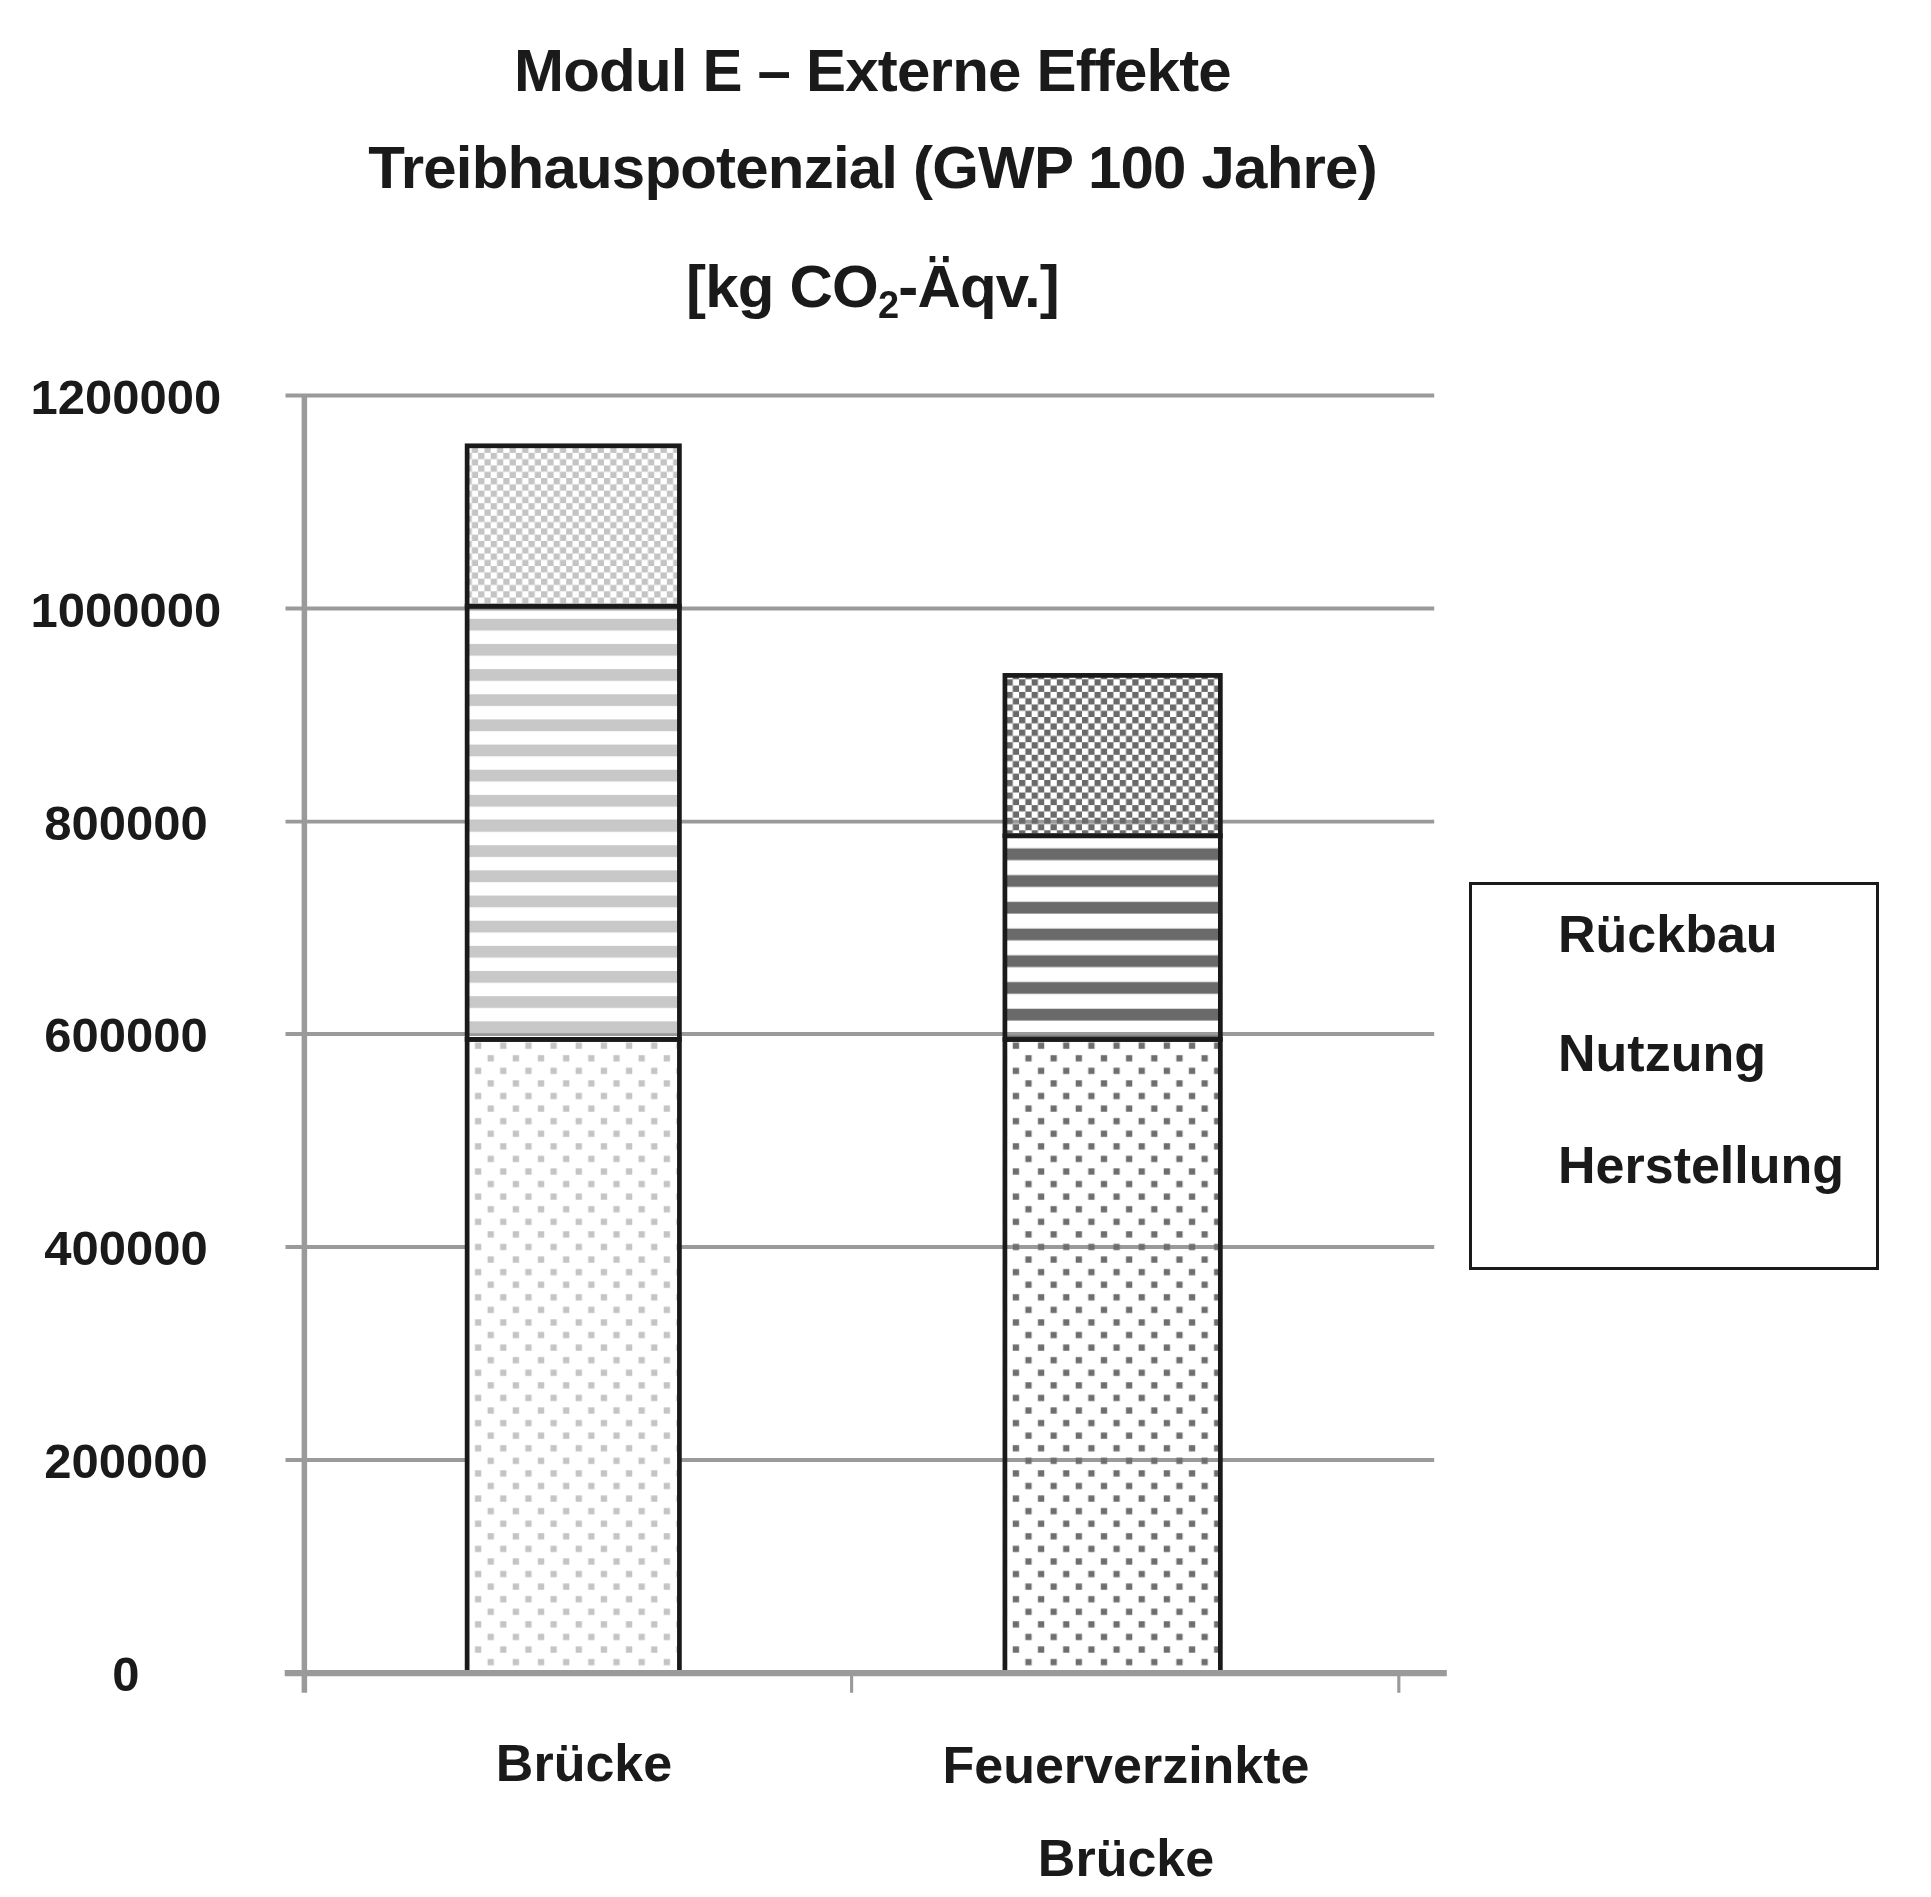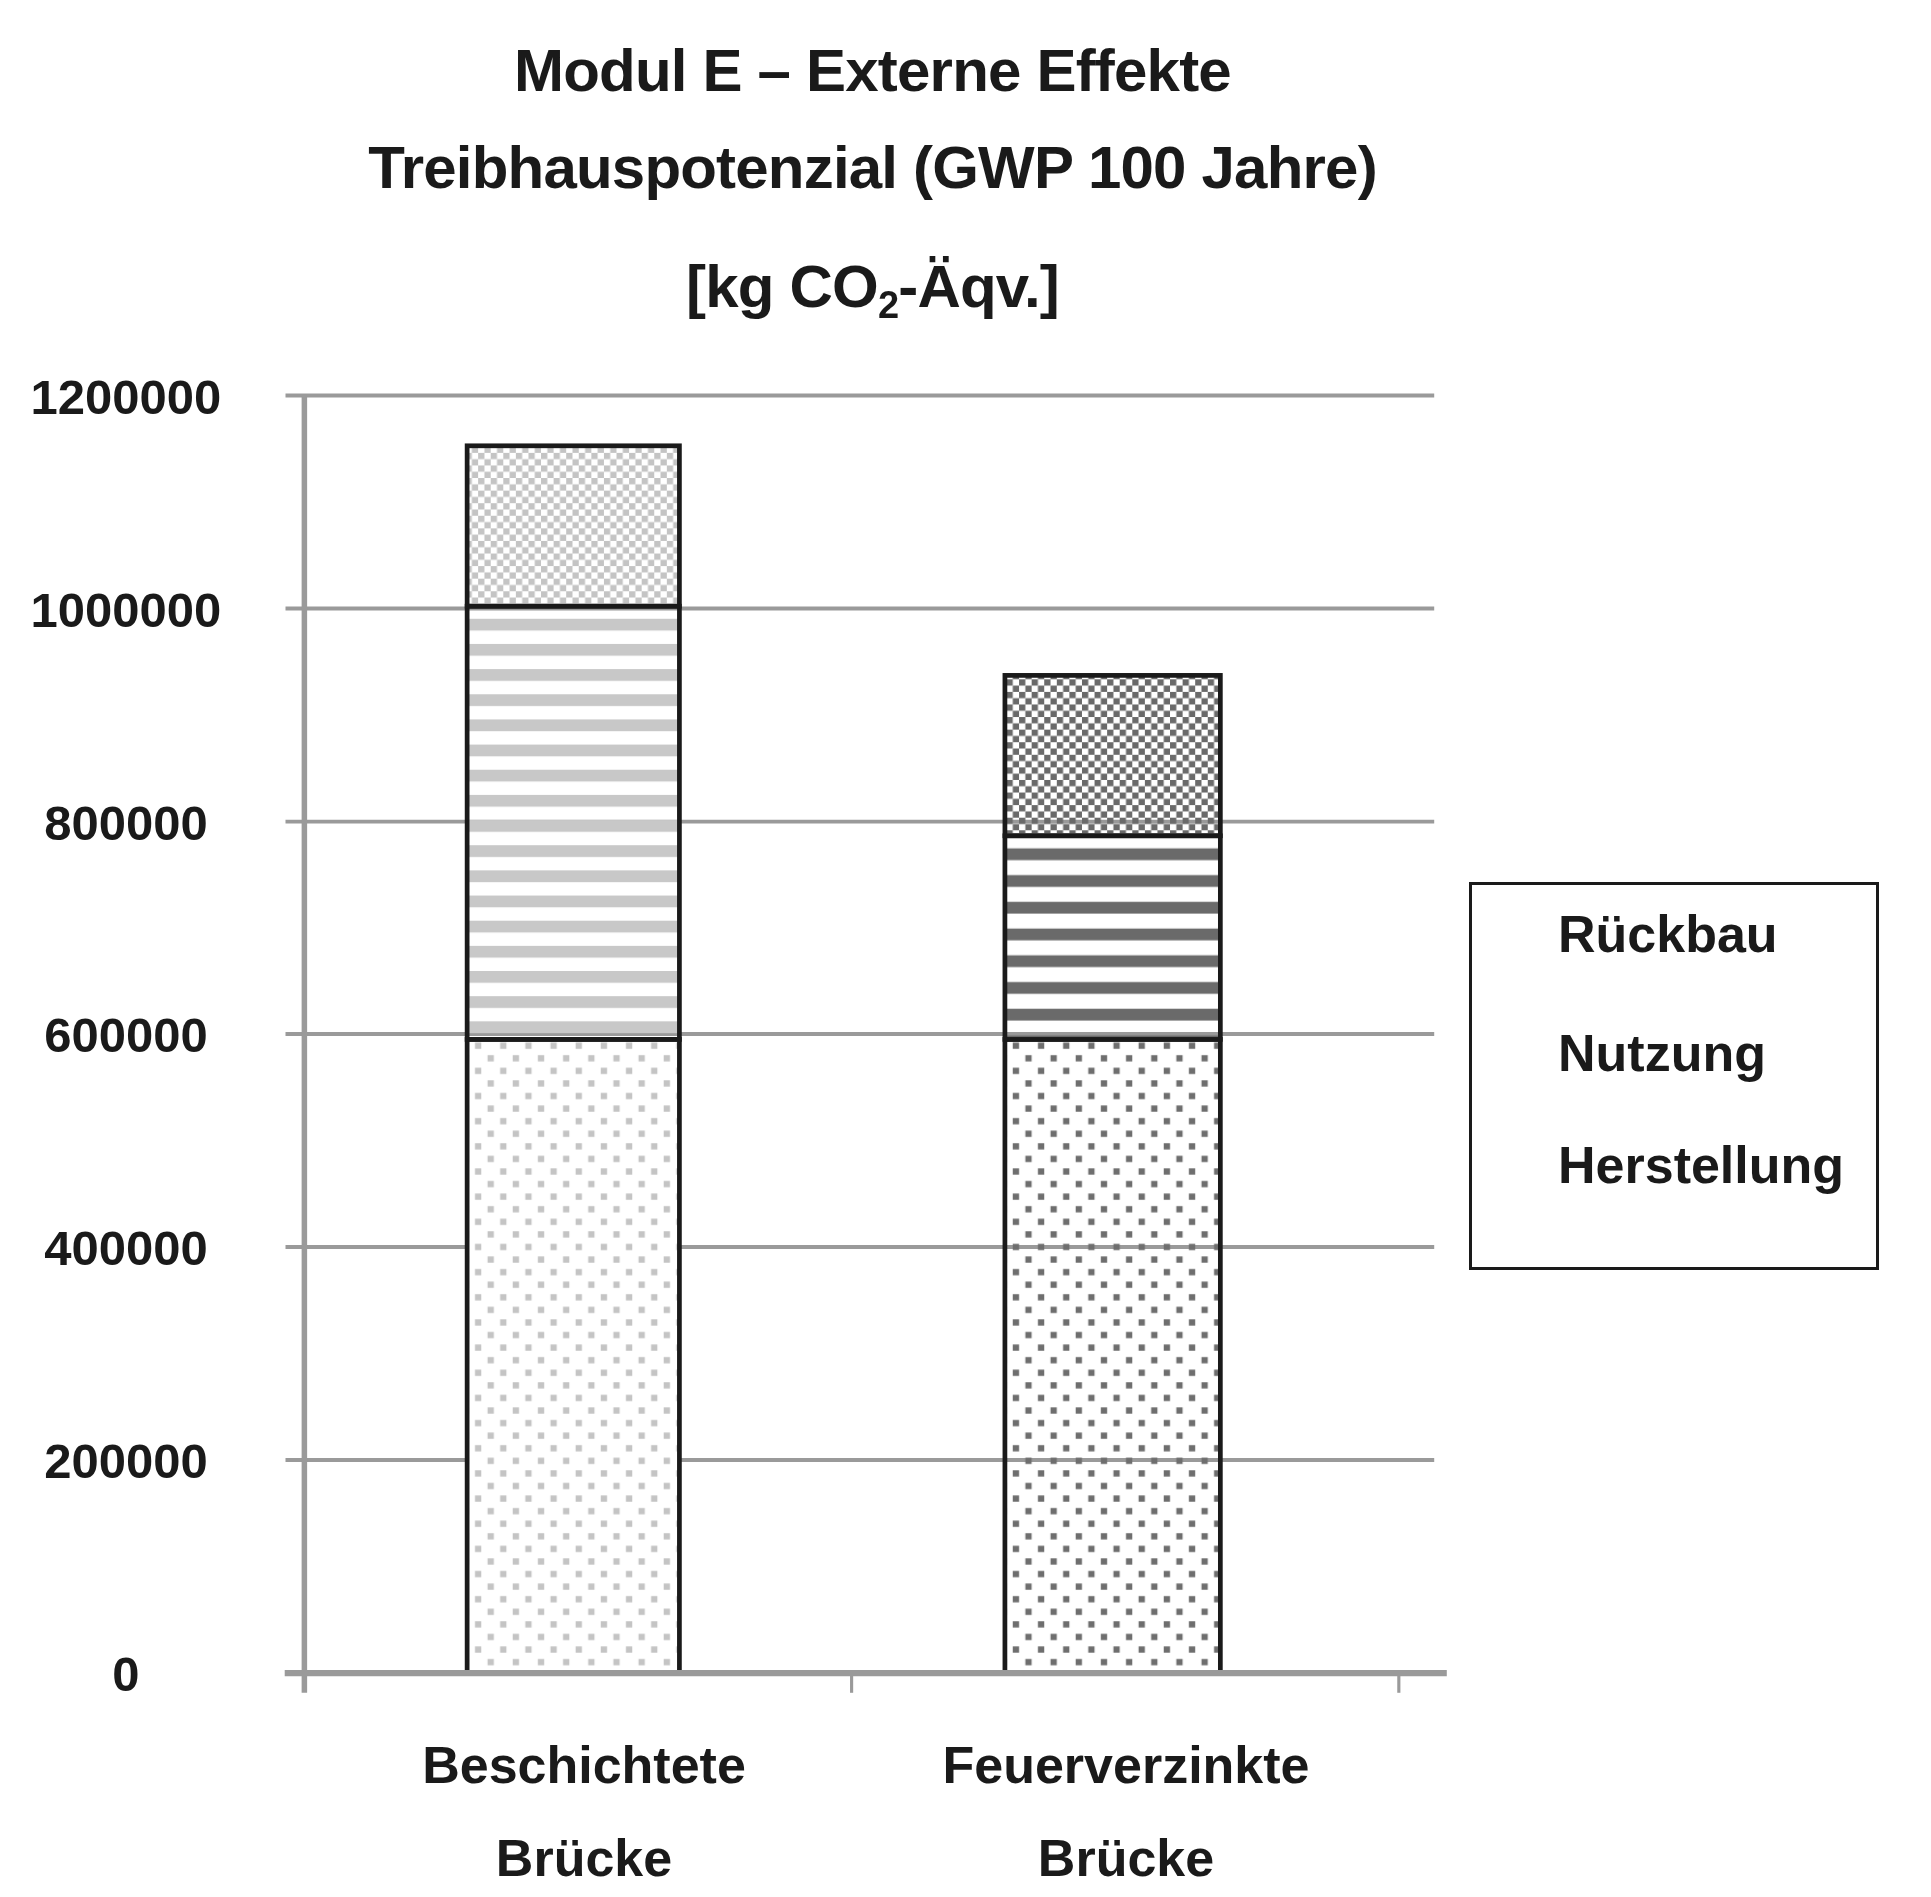--- a/index.html
+++ b/index.html
@@ -105,21 +105,20 @@
   <div class="ytick" style="top:373px;">1200000</div>
   <div class="ytick" style="top:586px;">1000000</div>
   <div class="ytick" style="top:799px;">800000</div>
   <div class="ytick" style="top:1011px;">600000</div>
   <div class="ytick" style="top:1224px;">400000</div>
   <div class="ytick" style="top:1437px;">200000</div>
   <div class="ytick" style="top:1650px;">0</div>
 </div>
 
 <div class="xcat" style="left:309px; top:1718px;">
-  <div>Beschichtete</div>
   <div style="margin-top:-1.6px;">Brücke</div>
 </div>
 <div class="xcat" style="left:851px; top:1718px;">
   <div>Feuerverzinkte</div>
   <div style="margin-top:-1.6px;">Brücke</div>
 </div>
 
 <div class="legend">
   <div class="legend-item" style="top:25px; left:86px;">
     <span class="legend-label">Rückbau</span>

